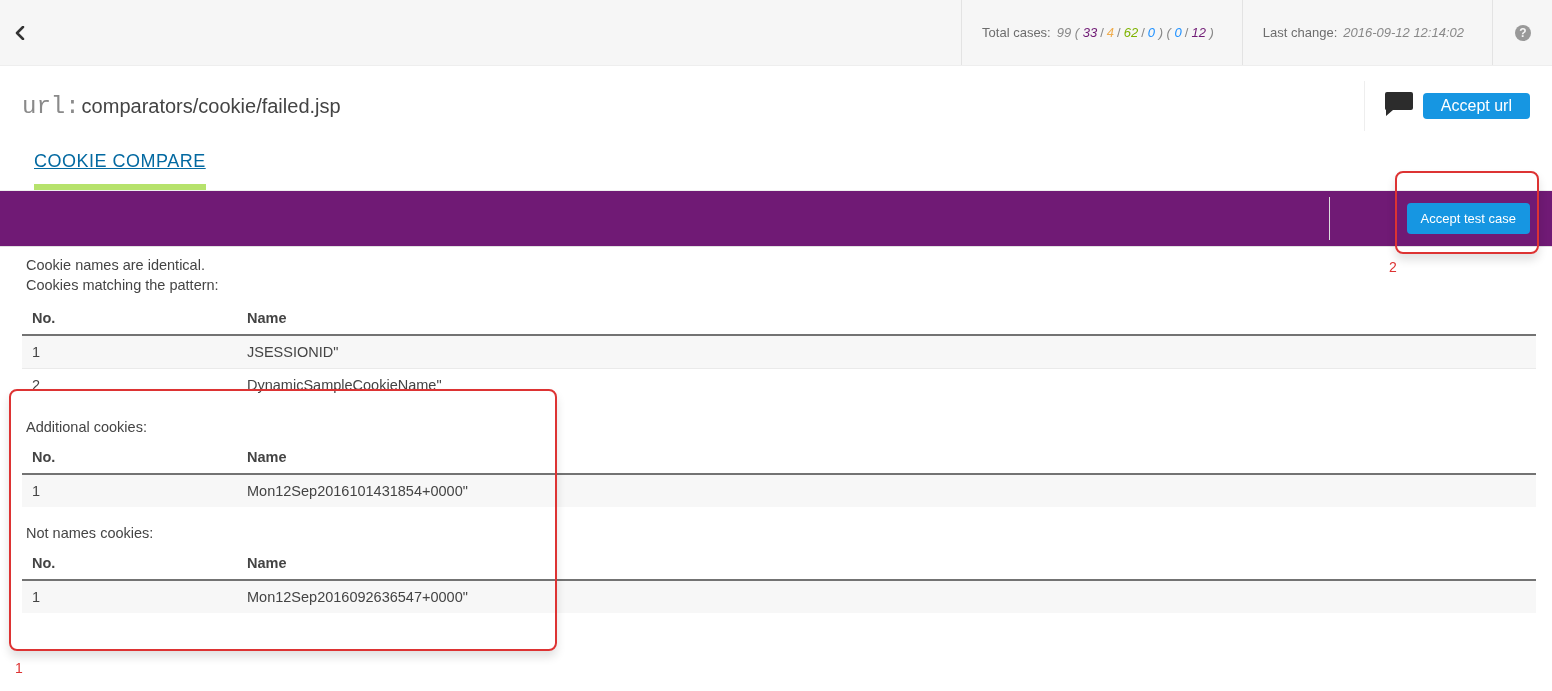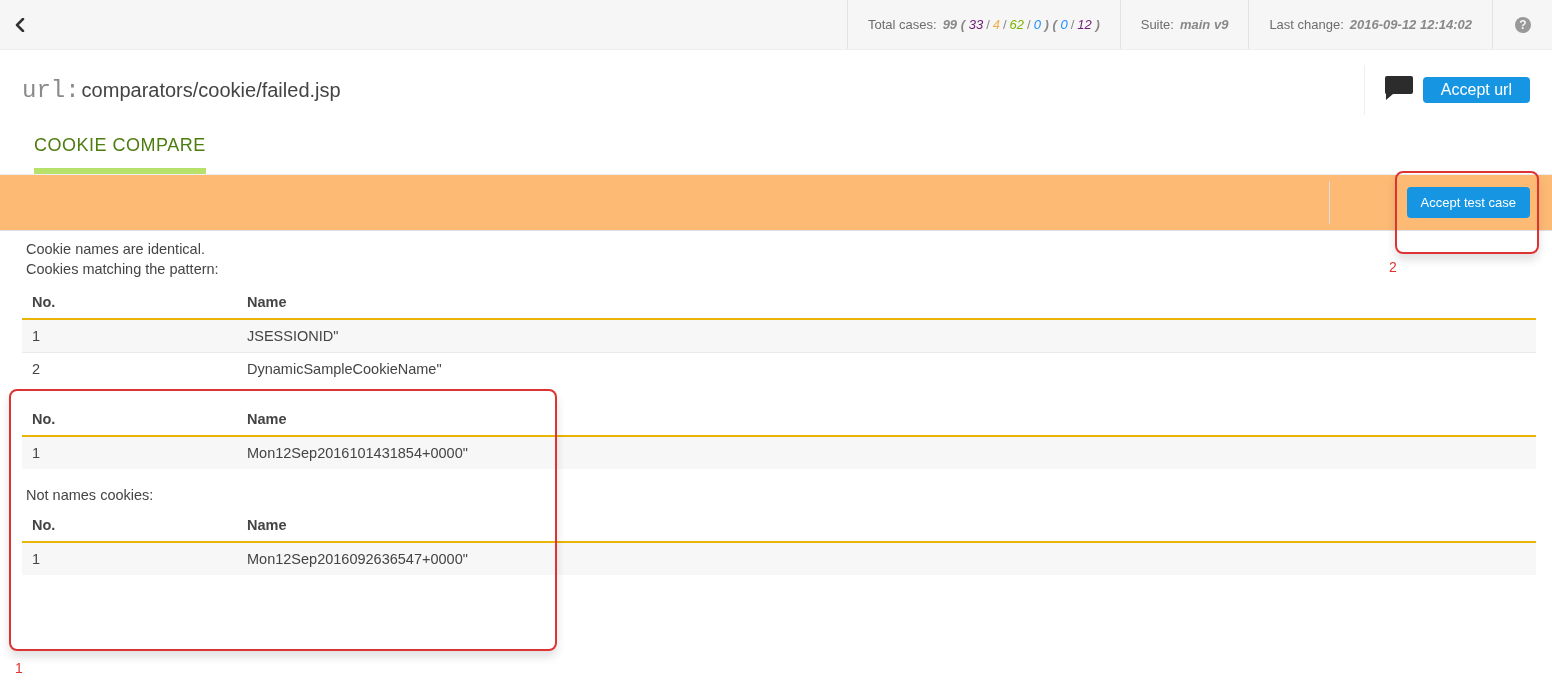--- a/index.html
+++ b/index.html
@@ -5,47 +5,48 @@
   * { margin: 0; padding: 0; box-sizing: border-box; }
   body {
     font-family: "Segoe UI", Arial, Helvetica, sans-serif;
     font-size: 14px;
     color: #444;
     background: #fff;
     width: 1552px;
   }
   
   .topbar {
-    height: 50px;
+    height: 66px;
     background: #f6f6f6;
     border-bottom: 1px solid #eee;
     display: flex;
     align-items: stretch;
     font-size: 13px;
     color: #6d6d6d;
+    gap: 8px;
   }
   .topbar .back {
     width: 40px;
     display: flex;
     align-items: center;
     justify-content: center;
     font-size: 18px;
     color: #333;
     cursor: pointer;
   }
   .topbar .spacer { flex: 1; }
   .topbar .stat {
     display: flex;
     align-items: center;
     padding: 0 20px;
     border-left: 1px solid #e3e3e3;
     white-space: nowrap;
   }
   .topbar .stat .label { margin-right: 6px; }
-  .topbar .stat .value { font-style: italic; color: #888; font-weight: bold; }
+  .topbar .stat .value { font-style: italic; color: #888; }
   .topbar .help {
     width: 60px;
     display: flex;
     align-items: center;
     justify-content: center;
     border-left: 1px solid #e3e3e3;
     color: #888;
   }
   .stat .dash { margin: 0 3px; color: #888; }
   .c-red { color: #701a75; font-style: italic; }
@@ -94,29 +95,30 @@
   
   .tabs {
     margin-top: 10px;
     padding: 0 22px;
     border-bottom: 1px solid #eee;
   }
   .tab {
     display: inline-block;
     font-size: 18px;
     font-weight: 500;
-    color: #4d7c0f;
+    color: #0369a1;
     letter-spacing: 0.5px;
     padding-bottom: 12px;
     border-bottom: 6px solid #b6e26c;
     margin-left: 12px;
+    text-decoration: underline;
   }
   
   .toolbar {
-    background: #fdba74;
+    background: #701a75;
     height: 56px;
     display: flex;
     align-items: center;
     justify-content: flex-end;
     padding-right: 22px;
     border-bottom: 1px solid #e0e0e0;
     position: relative;
   }
   .toolbar .sep {
     position: absolute;
@@ -145,21 +147,21 @@
     width: 100%;
     border-collapse: collapse;
     margin-top: 6px;
     margin-bottom: 18px;
     font-size: 14.5px;
   }
   table.cookie-table th {
     text-align: left;
     font-weight: 700;
     padding: 8px 10px;
-    border-bottom: 2px solid #eab308;
+    border-bottom: 2px solid #737373;
   }
   table.cookie-table td {
     padding: 8px 10px;
     border-top: 1px solid #eaeaea;
   }
   table.cookie-table tr.striped td { background: #f7f7f7; }
   table.cookie-table .col-no { width: 215px; }
   .section-label {
     padding-left: 4px;
     font-size: 14.5px;
@@ -204,24 +206,20 @@
     <span class="dash">/</span>
     <span class="c-blue">0</span>
     <span class="value">&nbsp;) (&nbsp;</span>
     <span class="c-blue">0</span>
     <span class="dash">/</span>
     <span class="c-red">12</span>
     <span class="value">&nbsp;)</span>
   </div>
 
 
-  <div class="stat">
-    <span class="label">Suite:</span>
-    <span class="value">main v9</span>
-  </div>
 
   <div class="stat">
     <span class="label">Last change:</span>
     <span class="value">2016-09-12 12:14:02</span>
   </div>
 
   <div class="help">
     <svg width="18" height="18" viewBox="0 0 18 18">
         <circle cx="9" cy="9" r="8" fill="#999"></circle>
         <text x="9" y="13" font-size="12" font-weight="bold" text-anchor="middle" fill="#f6f6f6">?</text>
@@ -269,20 +267,21 @@
         <td>1</td>
         <td>JSESSIONID"</td>
       </tr>
       <tr>
         <td>2</td>
         <td>DynamicSampleCookieName"</td>
       </tr>
     </tbody>
   </table>
 
+  <div class="section-label">Additional cookies:</div>
   <table class="cookie-table">
     <thead>
       <tr>
         <th class="col-no">No.</th>
         <th>Name</th>
       </tr>
     </thead>
     <tbody>
       <tr class="striped">
         <td>1</td>

